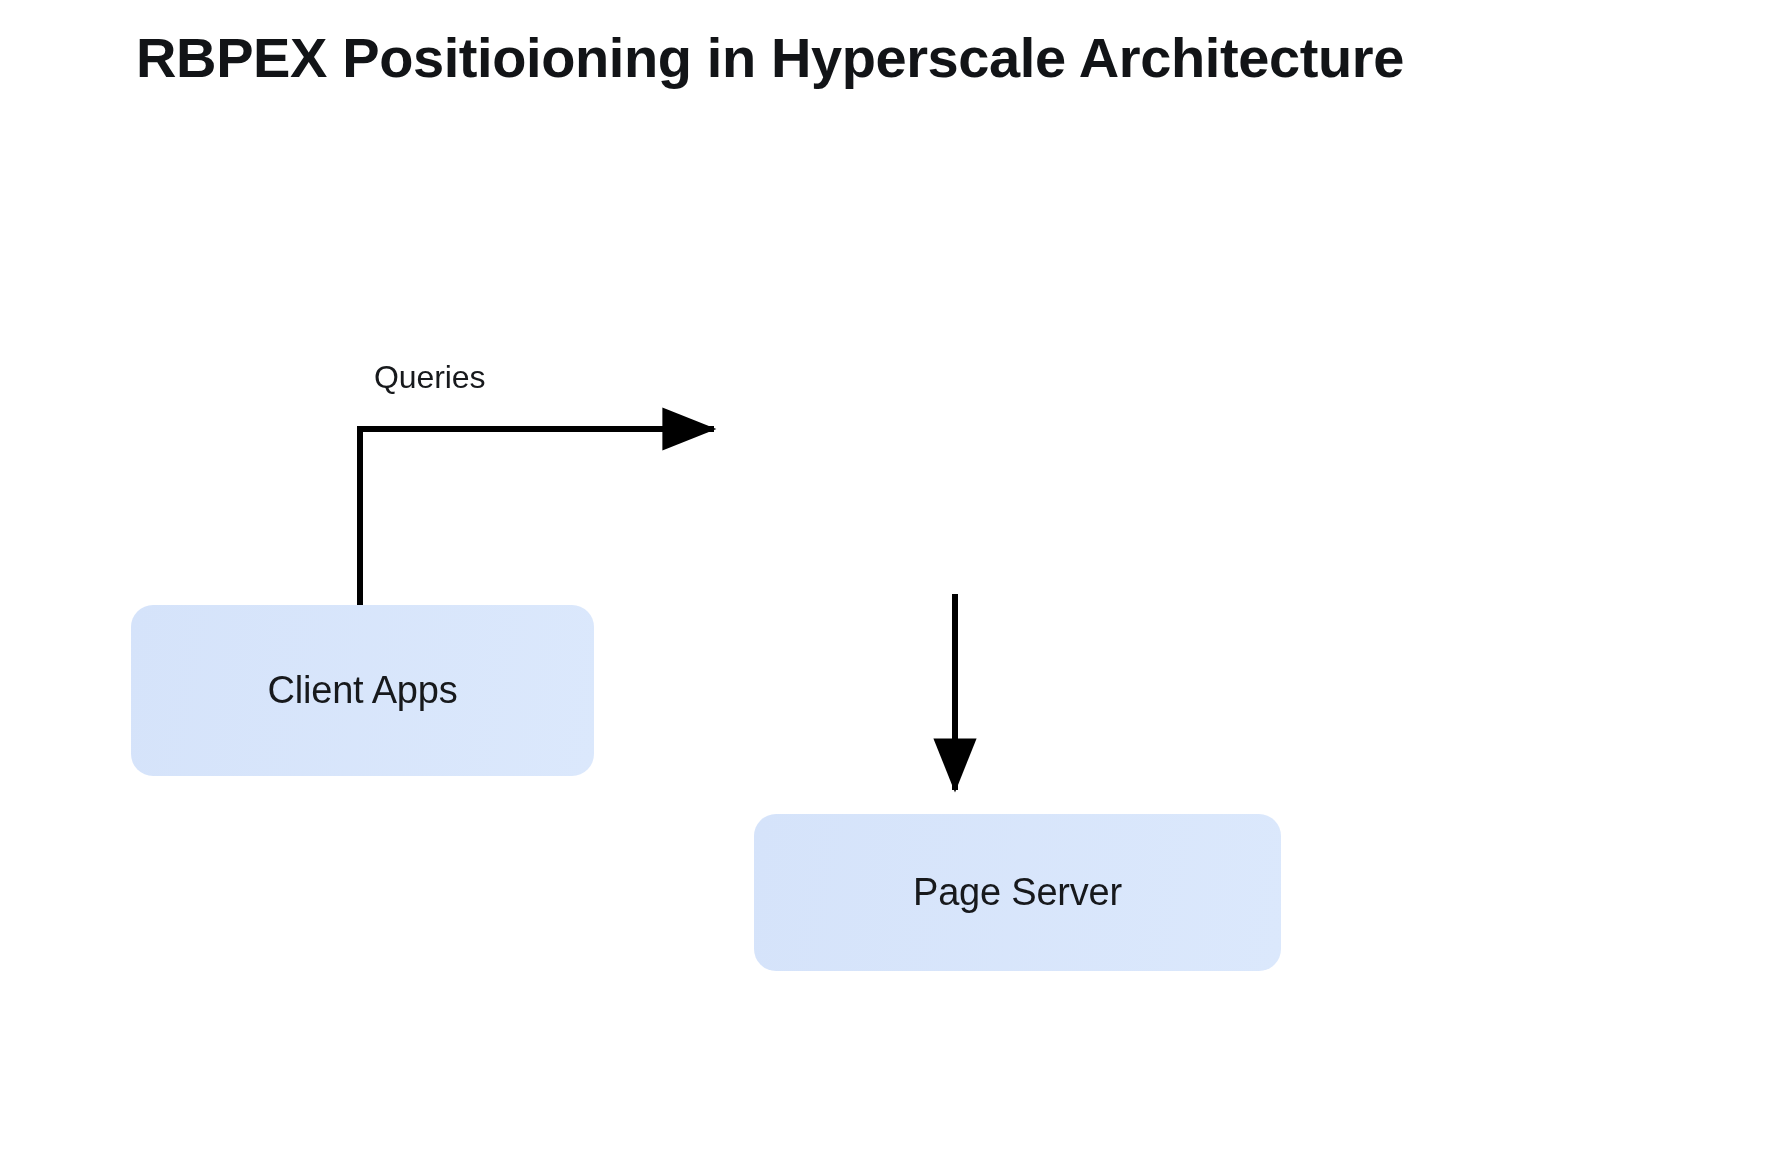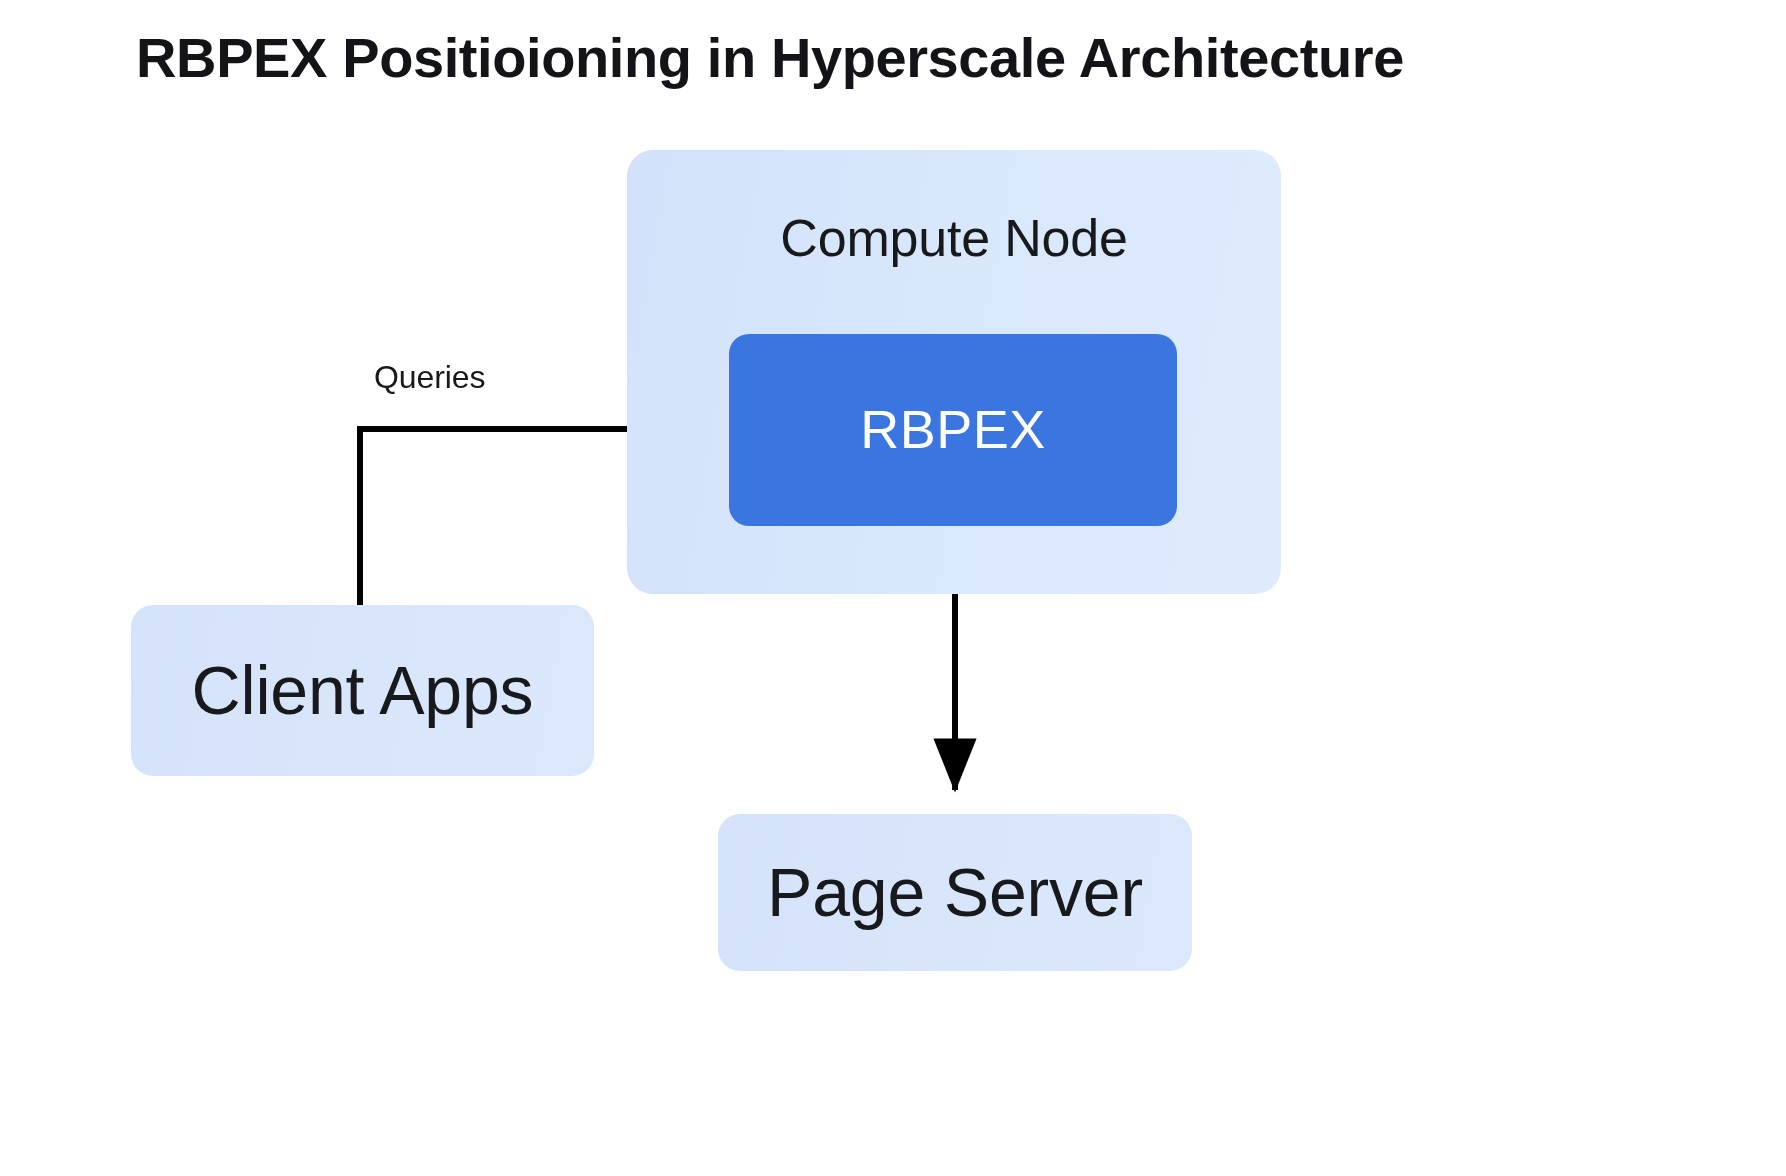--- a/index.html
+++ b/index.html
@@ -38,21 +38,21 @@
   
   .node {
     position: absolute;
     box-sizing: border-box;
     display: flex;
     align-items: center;
     justify-content: center;
     border-radius: 22px;
   }
   .node .node-label {
-    font-size: 68px;
+    font-size: 38px;
     font-weight: 400;
     color: #17191c;
     letter-spacing: -0.2px;
     line-height: 1.1;
     white-space: nowrap;
   }
 
   
   #compute-node {
     left: 627px;
@@ -100,23 +100,23 @@
     left: 131px;
     top: 605px;
     width: 463px;
     height: 171px;
     background: linear-gradient(100deg, #d5e3fa 0%, #dbe8fc 100%);
     border-radius: 22px;
   }
 
   
   #page-server {
-    left: 718px;
+    left: 754px;
     top: 814px;
-    width: 474px;
+    width: 527px;
     height: 157px;
     background: linear-gradient(100deg, #d5e3fa 0%, #dbe8fc 100%);
     border-radius: 22px;
     text-align: right;
   }
 
   
   .connector-svg {
     position: absolute;
     left: 0;
@@ -161,27 +161,20 @@
       <marker id="arrowhead-down" markerWidth="10" markerHeight="10" refX="8.6" refY="4" orient="auto" markerUnits="strokeWidth">
         <path d="M0,0.4 L9,4 L0,7.6 z" fill="#000000"></path>
       </marker>
     </defs>
 
     <path d="M360,606 L360,429 L714,429" fill="none" stroke="#000000" stroke-width="6" stroke-linecap="butt" stroke-linejoin="miter" marker-end="url(#arrowhead-right)"></path>
 
     <path d="M955,594 L955,790" fill="none" stroke="#000000" stroke-width="6" stroke-linecap="butt" marker-end="url(#arrowhead-down)"></path>
   </svg>
 
-  <div class="node" id="compute-node">
-    <div id="compute-node-title">Compute Node</div>
-
-    <div id="rbpex-box">
-      <span class="node-label">RBPEX</span>
-    </div>
-  </div>
 
   <div class="node" id="client-apps">
     <span class="node-label">Client Apps</span>
   </div>
 
   <div class="node" id="page-server">
     <span class="node-label">Page Server</span>
   </div>
 
   <div class="edge-label" id="queries-label">Queries</div>

